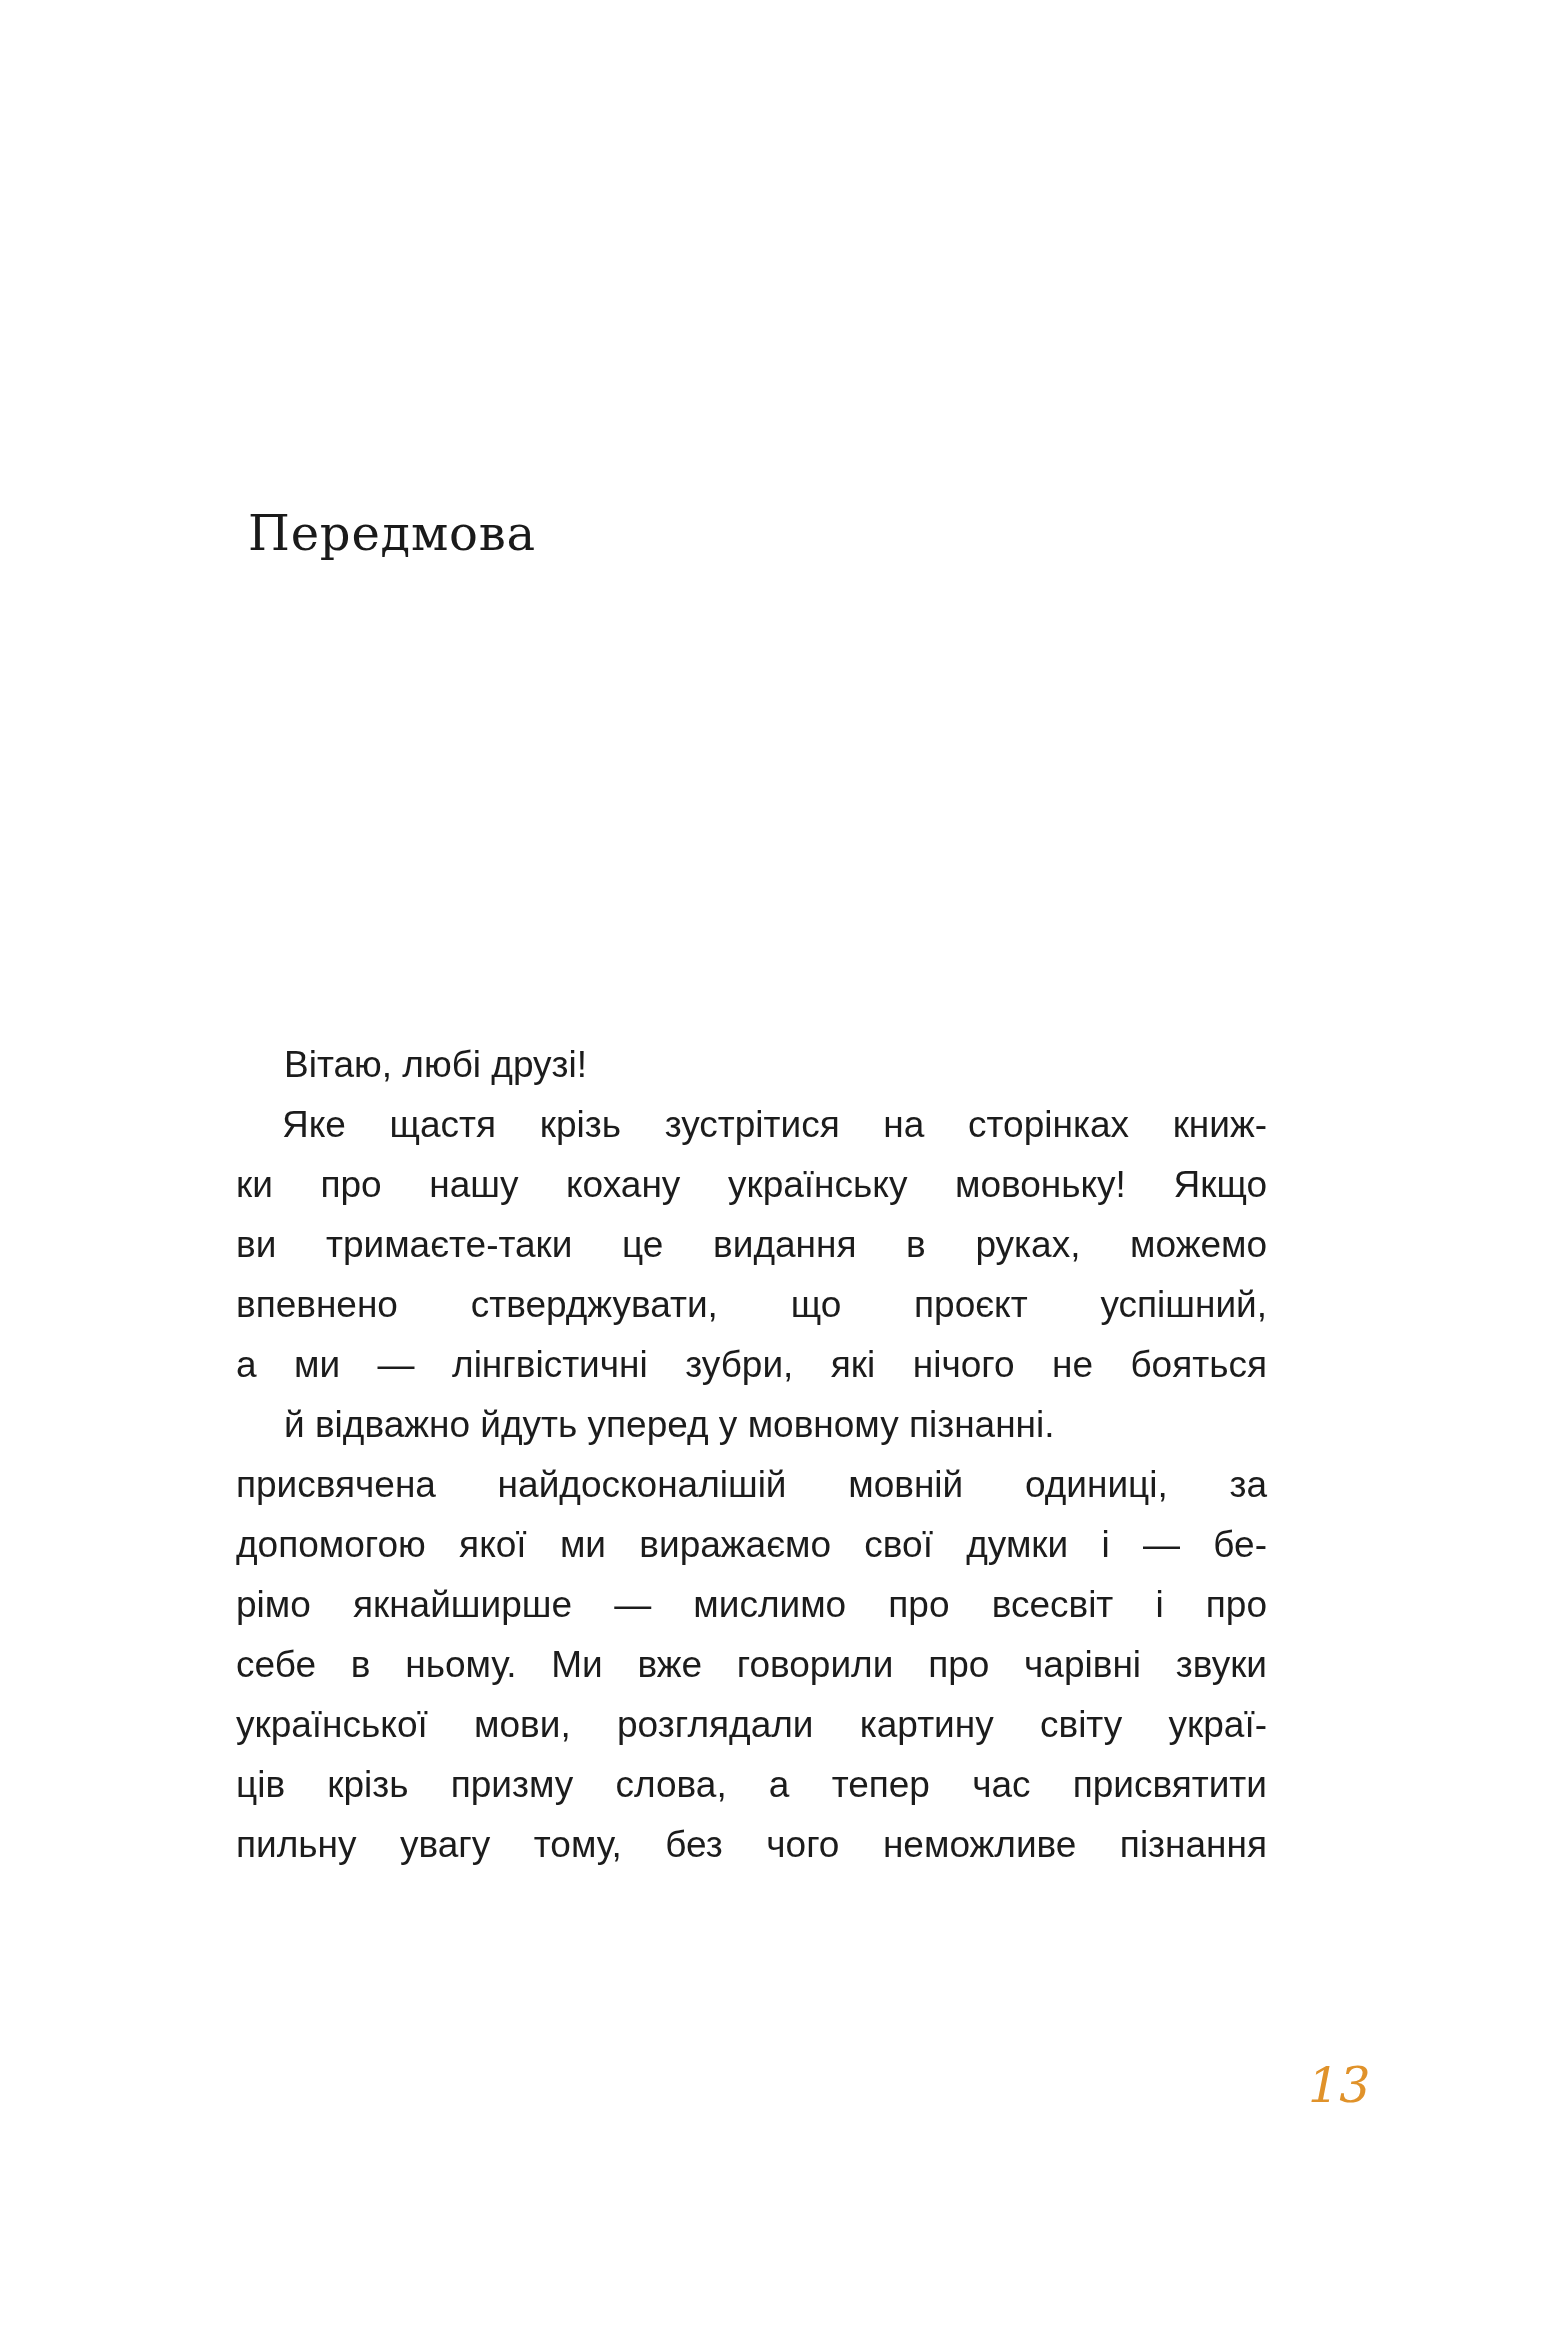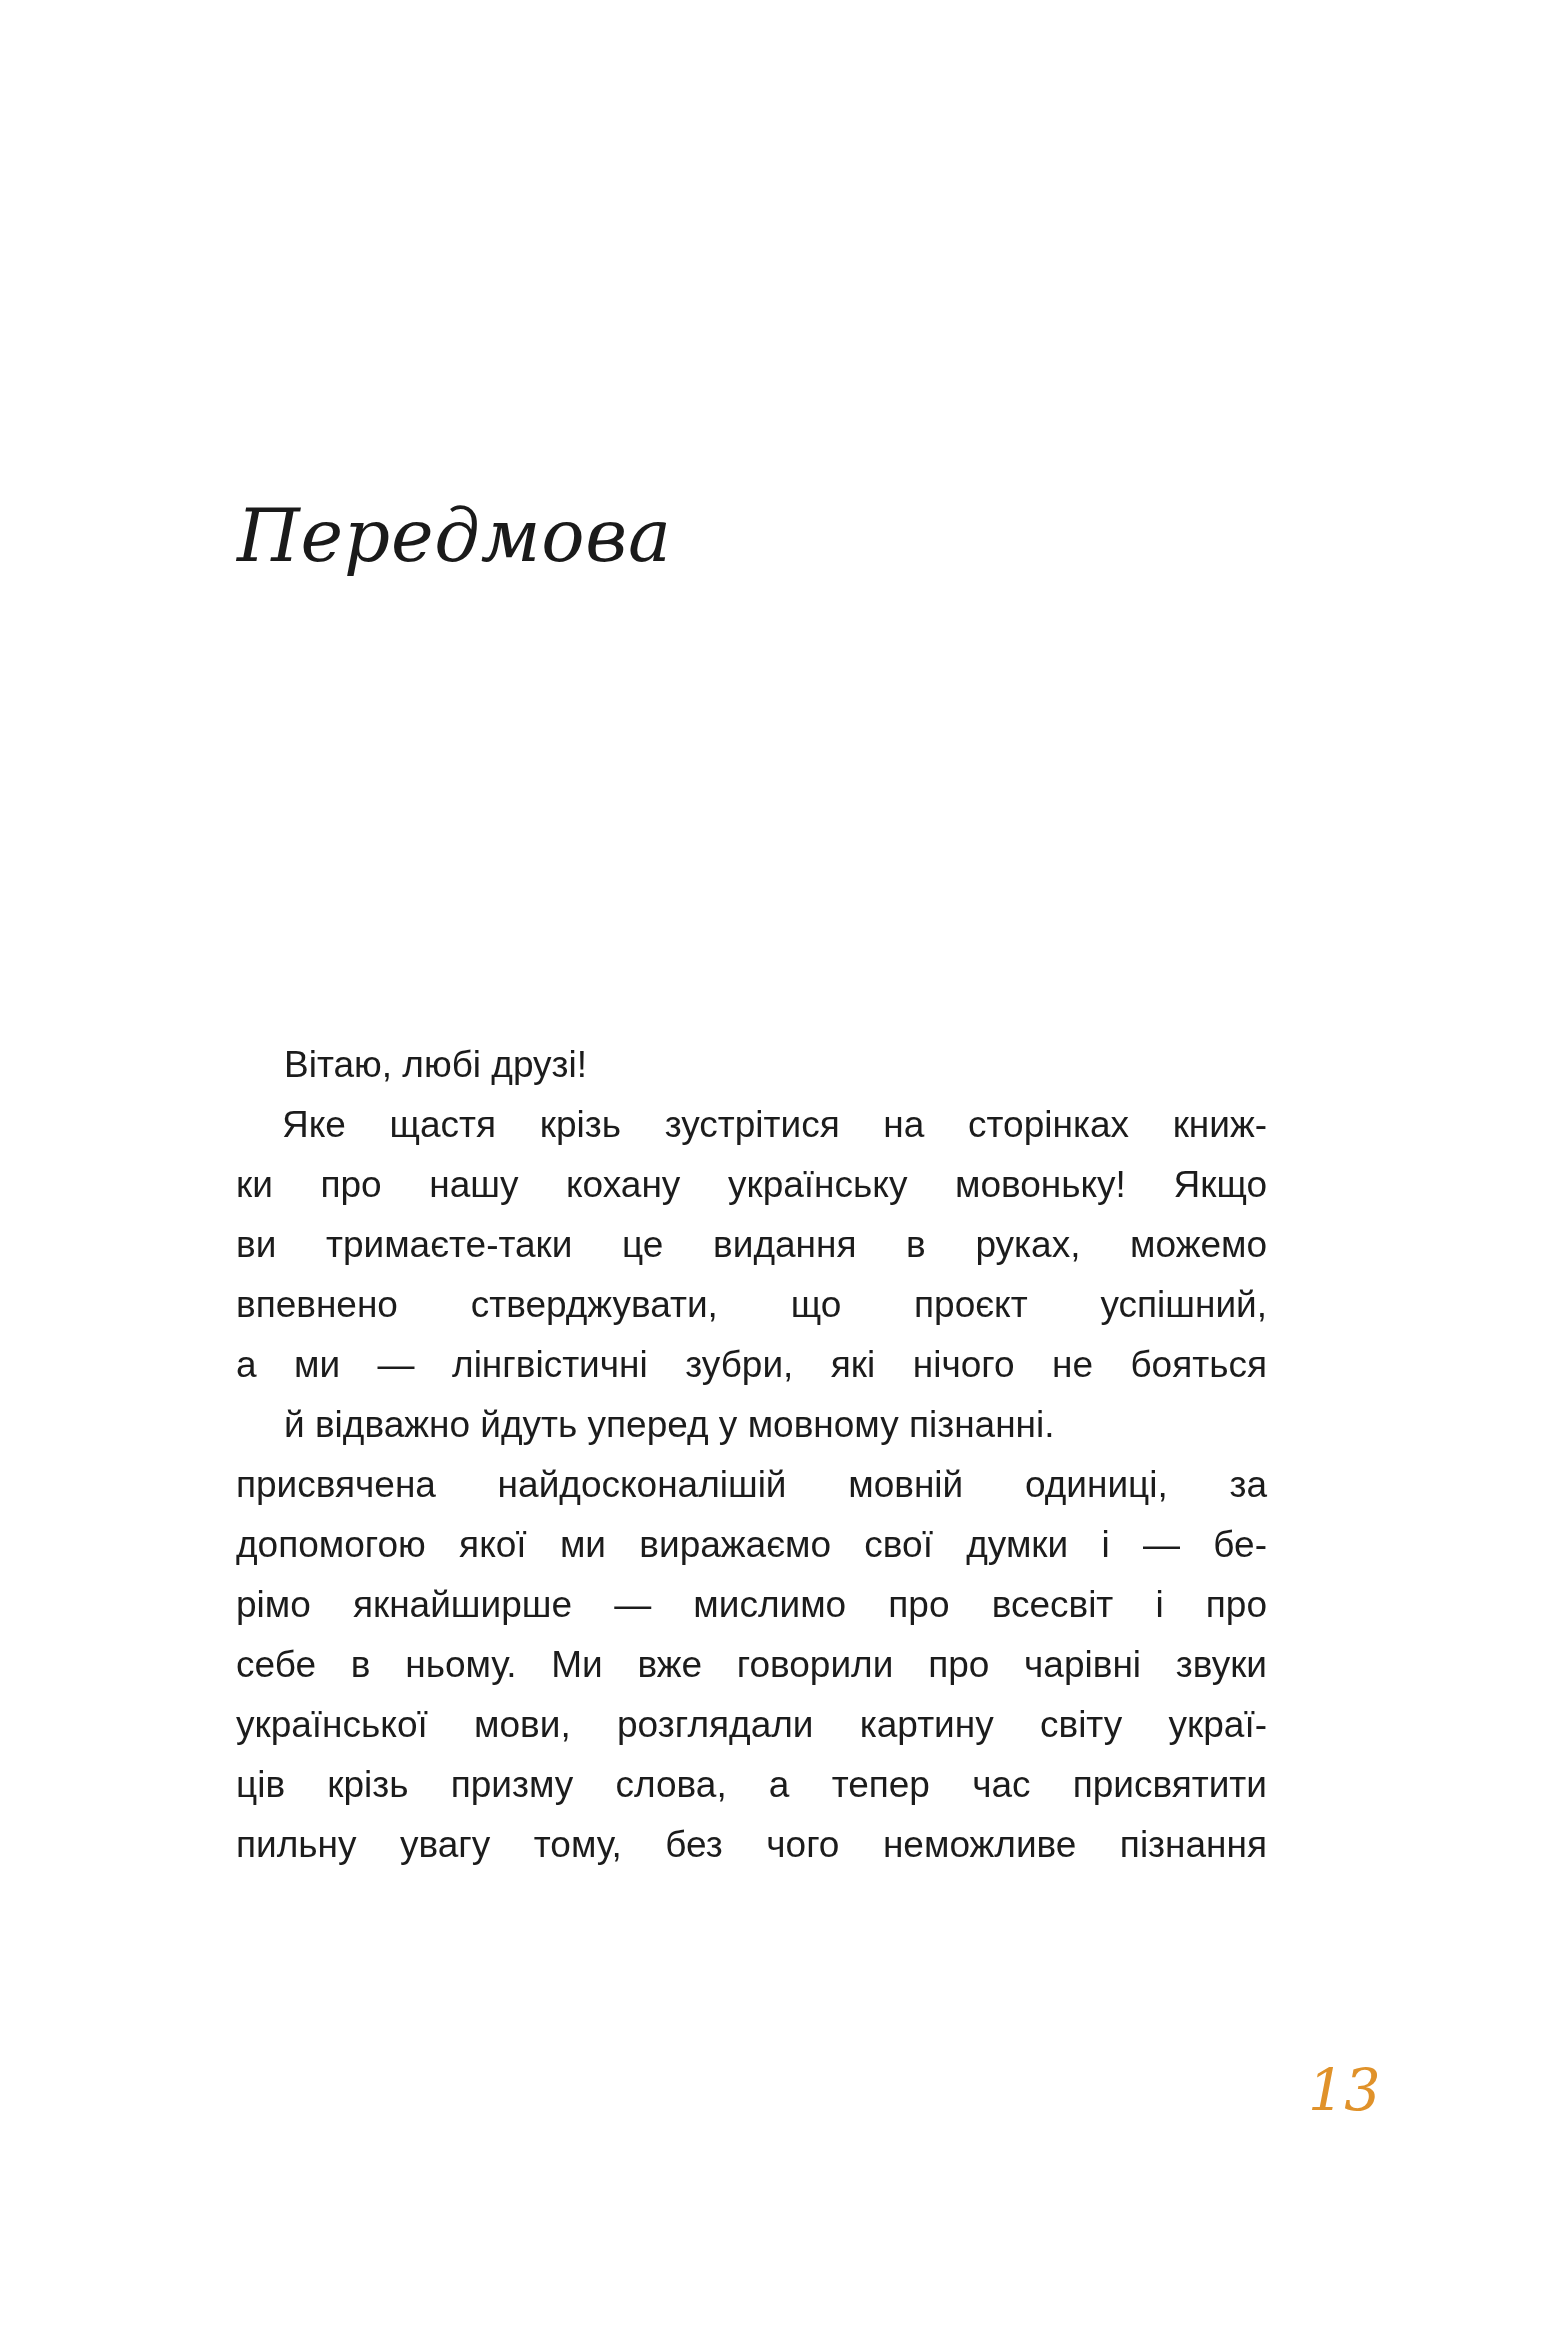--- a/index.html
+++ b/index.html
@@ -1,35 +1,35 @@
 <!DOCTYPE html>
 <html style="font-size:13px"><head>
 <meta charset="utf-8">
 <style>
   html, body { margin: 0; padding: 0; background: #ffffff; }
   body { width: 1561px; height: 2342px; position: relative; overflow: hidden; }
   .page { position: absolute; left: 0; top: 0; width: 1561px; height: 2342px; background: #fff; }
   .title {
     position: absolute; left: 237px; top: 494px;
     font-family: "DejaVu Serif", "Liberation Serif", serif;
-    font-style: italic; font-size: 72px; color: #1a1a1a; letter-spacing: 0.8px;
-    margin: 0; font-weight: normal;
+    font-size: 48px; color: #1a1a1a; letter-spacing: 0.8px;
+    margin: 11px; font-weight: normal;
   }
   .body-text {
     position: absolute; left: 236px; top: 1035px; width: 1031px;
     font-family: "Liberation Sans", sans-serif;
     font-size: 37px; line-height: 60px; color: #1c1c1c;
   }
   .line { display: block; white-space: nowrap; text-align: justify; text-align-last: justify; height: 60px; }
   .line.last { text-align-last: left; margin-left: 48px; }
   .line.indent { padding-left: 46px; }
   .page-number {
     position: absolute; left: 1308px; top: 2057px;
     font-family: "DejaVu Serif", "Liberation Serif", serif;
-    font-style: italic; font-size: 57px; color: #e0922a;
+    font-style: italic; font-size: 49px; color: #e0922a;
   }
 </style>
 </head>
 <body>
 
 <div class="page">
   <h1 class="title">Передмова</h1>
 
   <div class="body-text">
     <span class="line last">Вітаю, любі друзі!</span>

